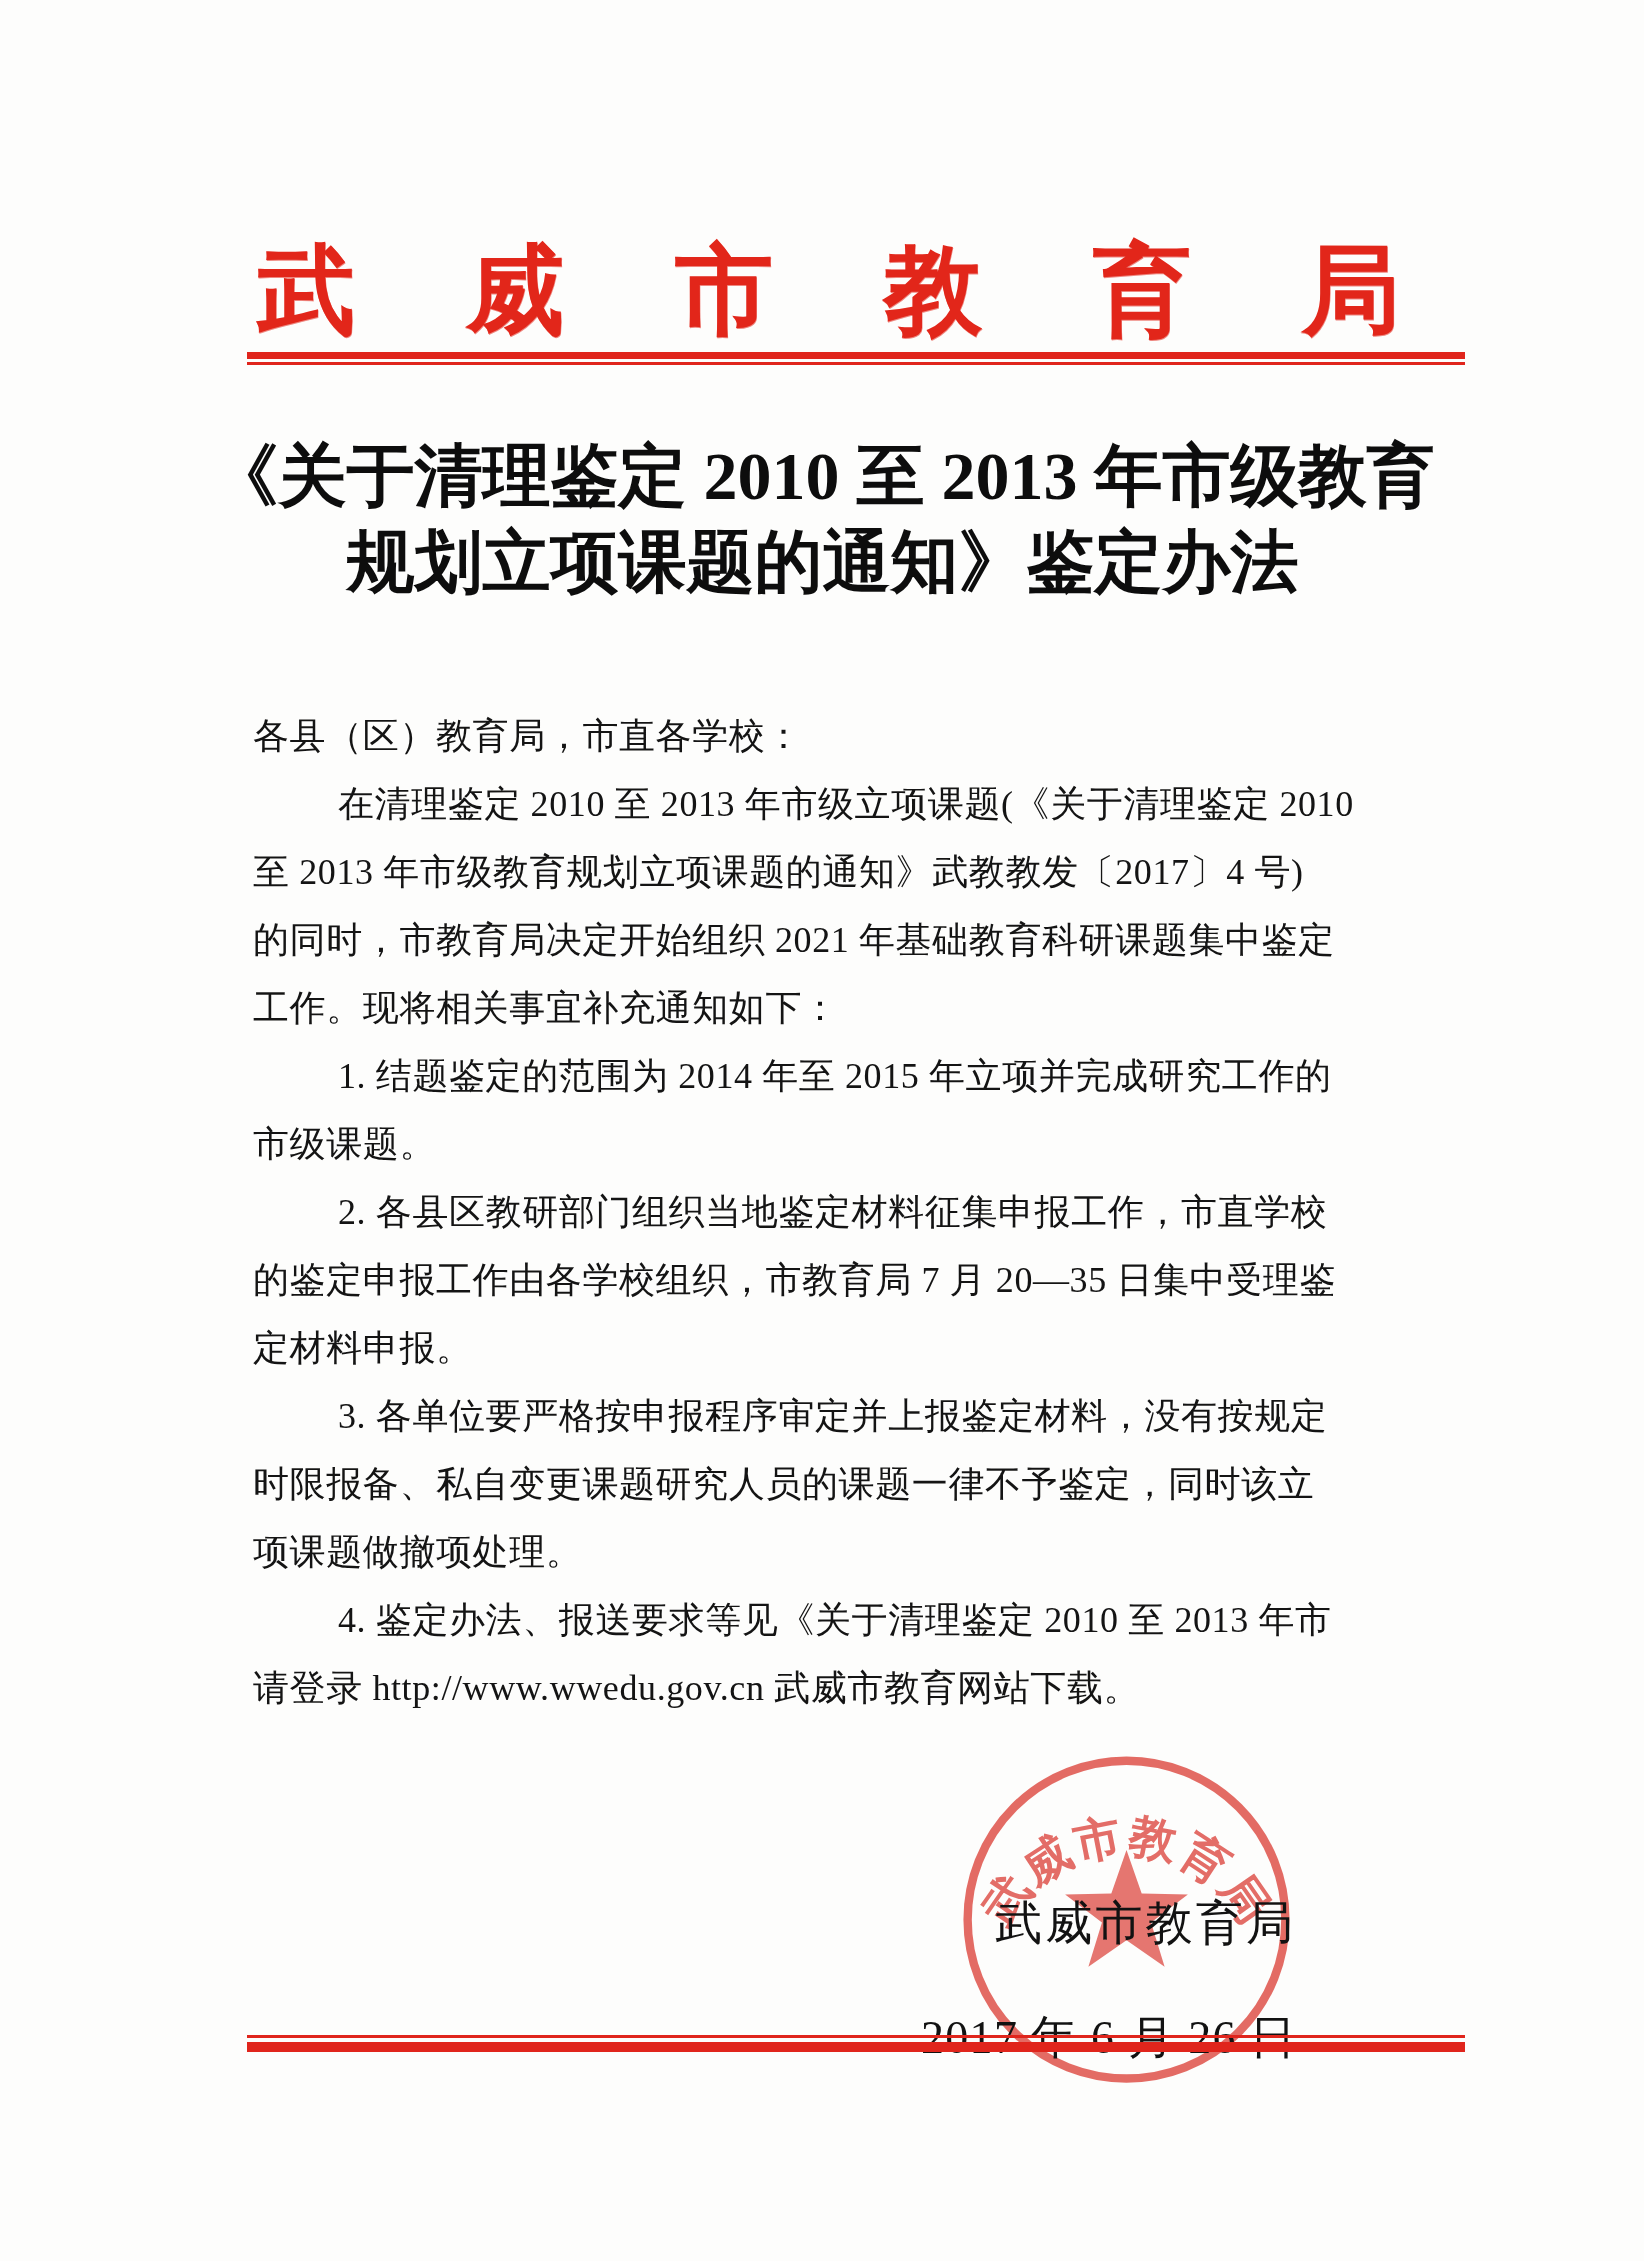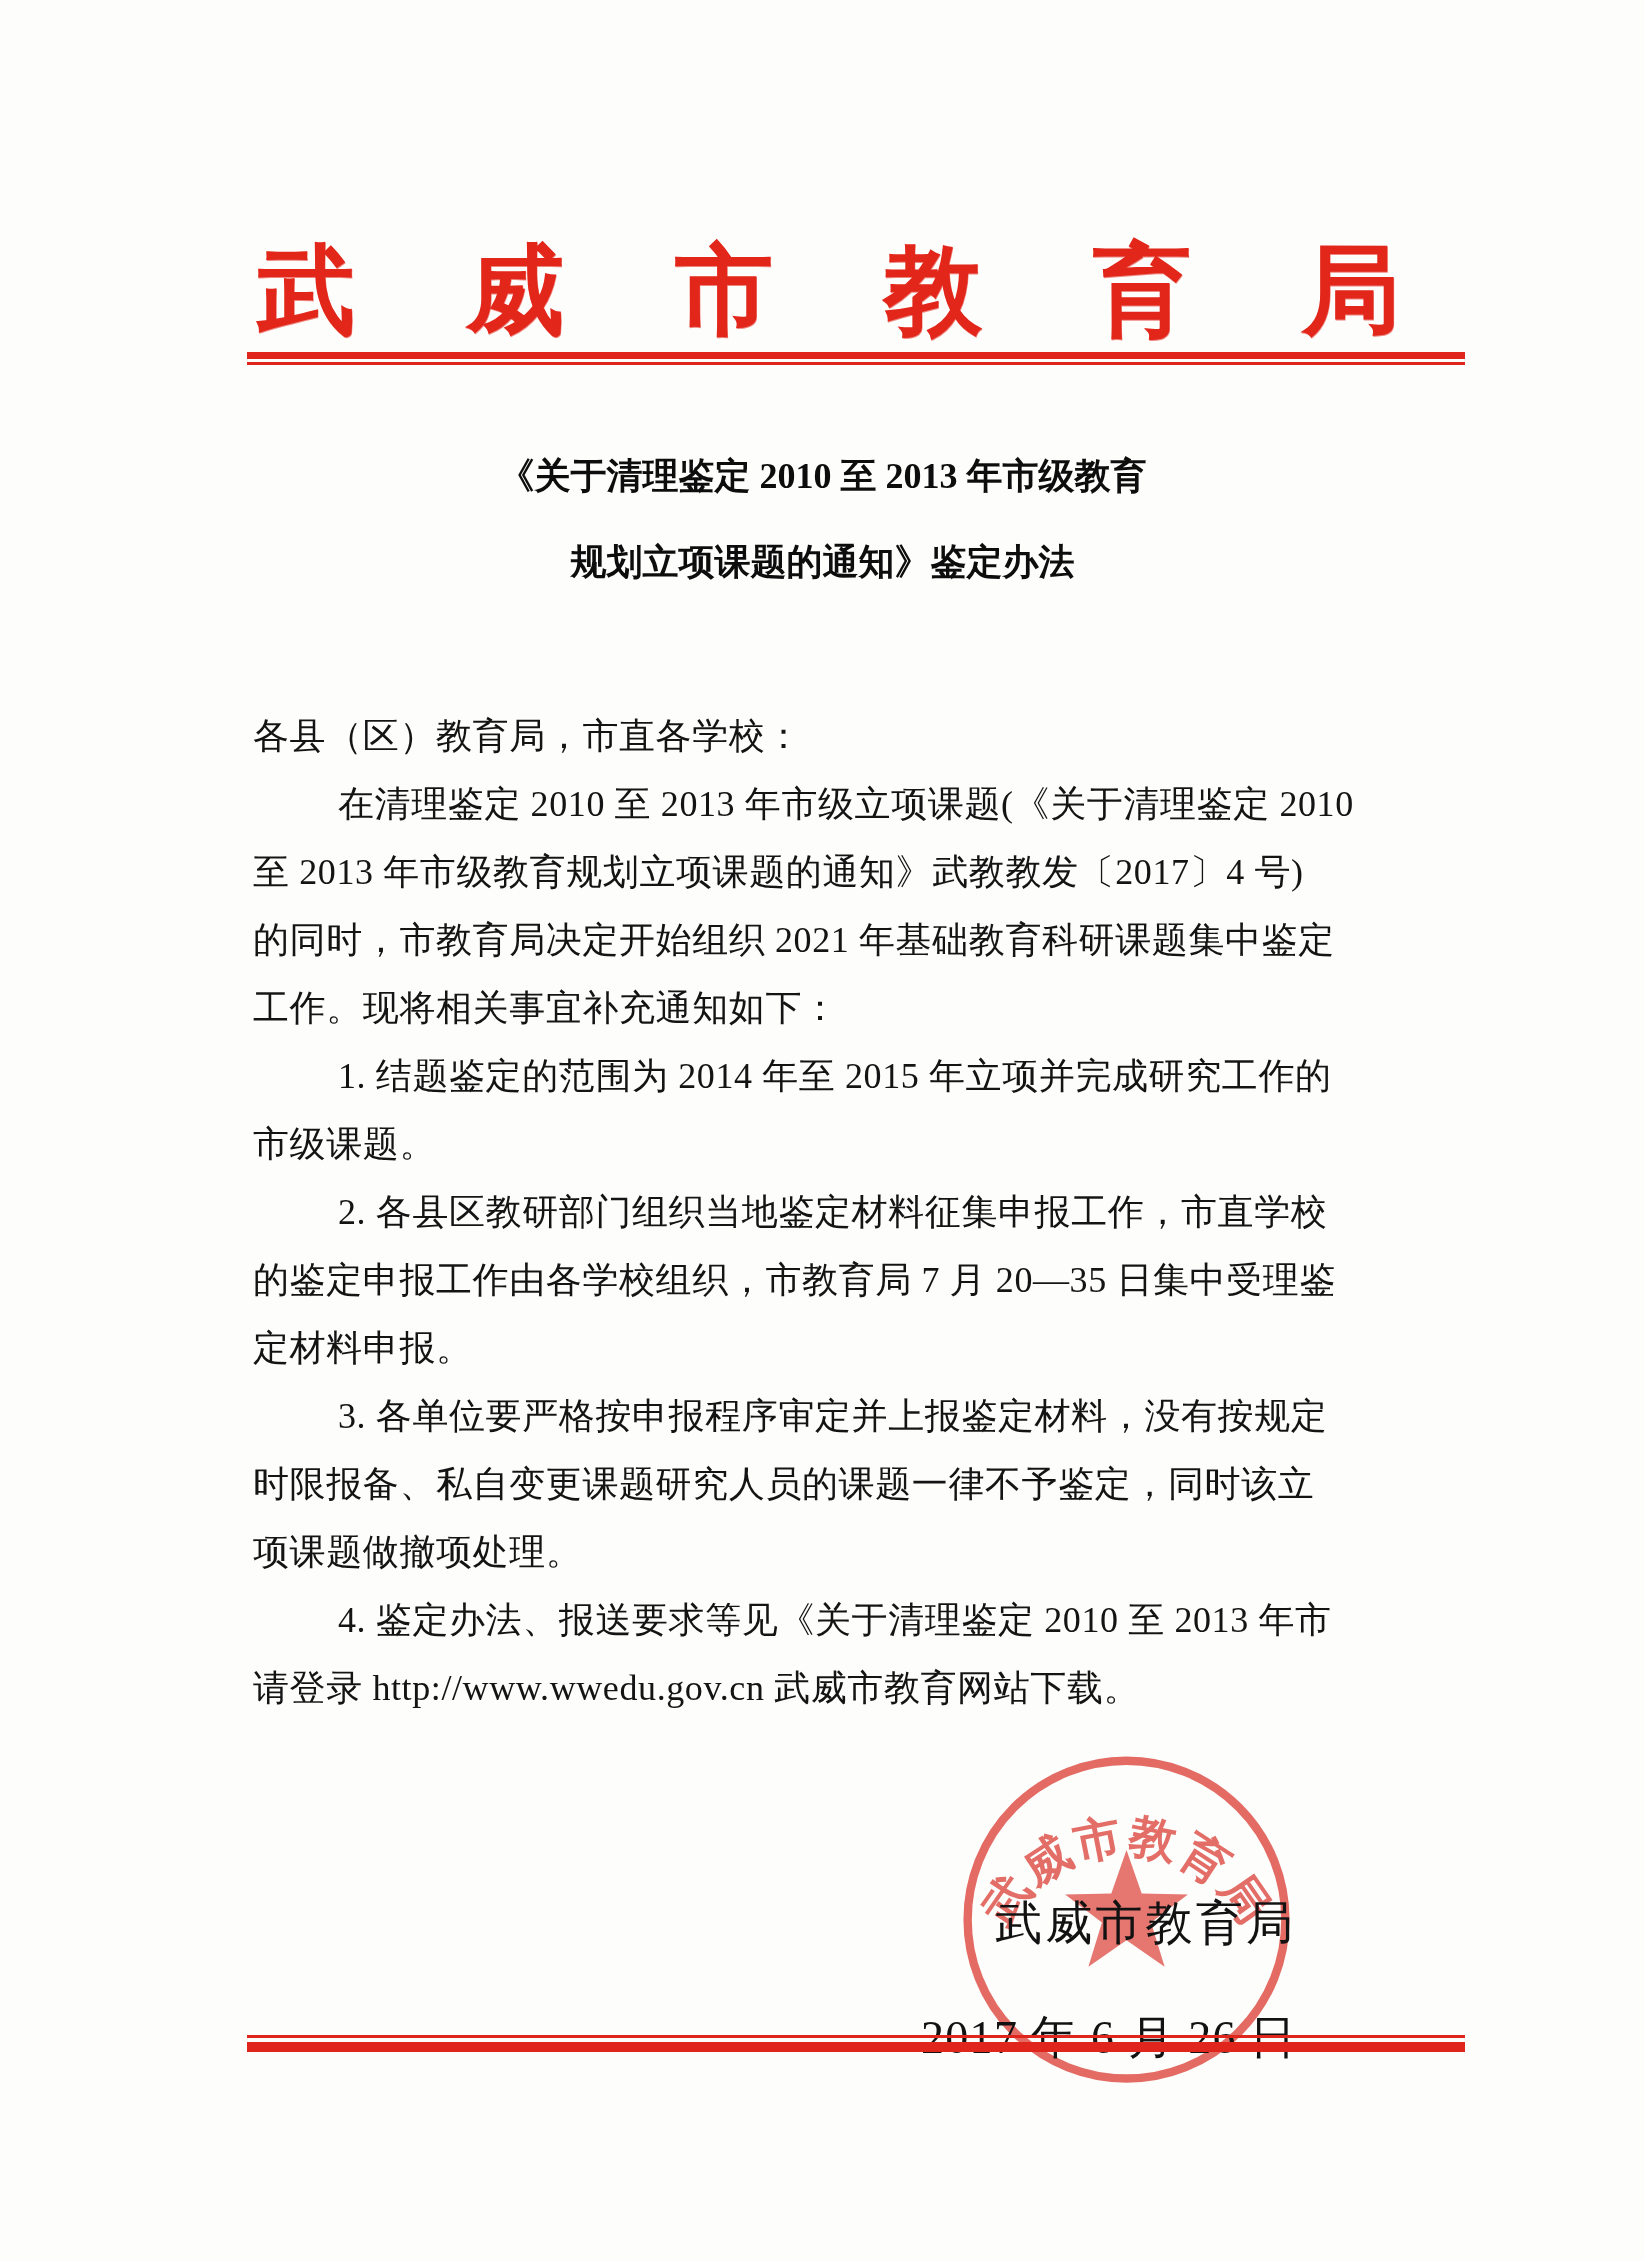--- a/index.html
+++ b/index.html
@@ -28,21 +28,21 @@
   .rule.top-thick{top:352px;height:7px;}
   .rule.top-thin{top:362px;height:3.2px;}
   .rule.bottom-thin{top:2035px;height:3.2px;}
   .rule.bottom-thick{top:2042px;height:9.7px;}
 
   
   .doc-title{
     position:absolute;
     top:433px;left:0;right:0;
     text-align:center;
-    font-size:36px;
+    font-size:68px;
     font-weight:bold;
     color:#0d0d0d;
     line-height:86px;
   }
 
   
   .body-text{
     position:absolute;
     top:702px;left:253px;width:1167px;
     font-size:36px;

